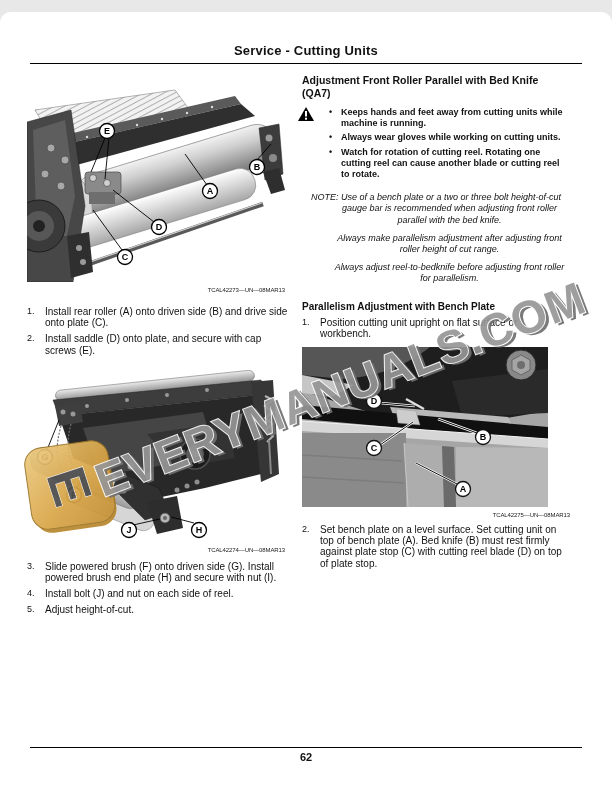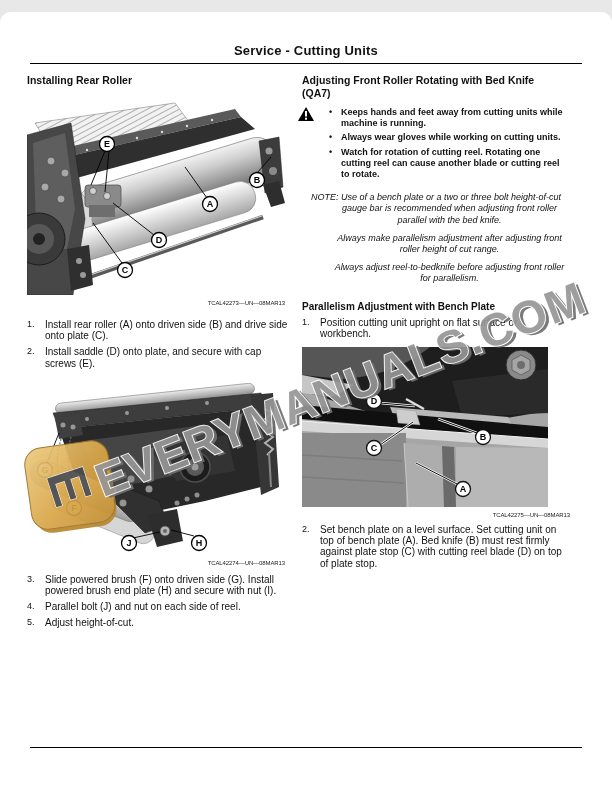--- a/index.html
+++ b/index.html
@@ -39,21 +39,20 @@
 </style>
 </head>
 <body>
 
 <div class="page">
 
   <div class="page-title">Service - Cutting Units</div>
   <div class="title-rule"></div>
 
   <div class="col-left">
-    <h2 class="h-sec">Installing Rear Roller</h2>
 
     <div class="figure">
       <svg width="260" height="196" viewBox="0 0 260 196">
         <defs>
           <pattern id="hatch1" width="5" height="5" patternUnits="userSpaceOnUse" patternTransform="rotate(62)">
             <line x1="0" y1="0" x2="0" y2="5" stroke="#8f8f8f" stroke-width="1.6"></line>
           </pattern>
           <linearGradient id="gr1" x1="0" y1="0" x2="0" y2="1">
             <stop offset="0" stop-color="#f2f2f2"></stop>
               <stop offset=".35" stop-color="#cfcfcf"></stop>
@@ -251,31 +250,31 @@
       <div class="fig-caption">TCAL42274—UN—08MAR13</div>
     </div>
 
     <div class="steps" style="margin-top:8px;">
       <div class="step">
         <span class="step-num">3.</span>
         <span class="step-text">Slide powered brush (F) onto driven side (G). Install powered brush end plate (H) and secure with nut (I).</span>
       </div>
       <div class="step">
         <span class="step-num">4.</span>
-        <span class="step-text">Parallel bolt (J) and nut on each side of reel.</span>
+        <span class="step-text">Install bolt (J) and nut on each side of reel.</span>
       </div>
       <div class="step">
         <span class="step-num">5.</span>
         <span class="step-text">Adjust height-of-cut.</span>
       </div>
     </div>
   </div>
 
   <div class="col-right">
-    <h2 class="h-sec wide">Adjusting Front Roller Rotating with Bed Knife (QA7)</h2>
+    <h2 class="h-sec wide">Adjustment Front Roller Parallel with Bed Knife (QA7)</h2>
 
     <div class="caution">
       <span class="caution-icon">
         <svg width="16" height="14" viewBox="0 0 16 14">
           <polygon points="8,0 16,14 0,14" fill="#000"></polygon>
           <rect x="7" y="4" width="2" height="5.5" fill="#fff"></rect>
           <rect x="7" y="10.7" width="2" height="2" fill="#fff"></rect>
         </svg>
       </span>
       <div class="bullets">
@@ -391,13 +390,14 @@
       <rect x="-42" y="-42" width="84" height="82" rx="17" fill="url(#goldg)" stroke="#9a7427" stroke-width="1"></rect>
       <text x="0" y="0" text-anchor="middle" dy="0.36em" transform="rotate(80)" font-size="54" font-weight="bold" fill="#4e4e4e" stroke="#fff" stroke-width="1" paint-order="stroke">E</text>
     </g>
     <g transform="translate(346,392) rotate(-21)" opacity="0.92">
       <text x="3" y="3" text-anchor="middle" font-size="46" font-weight="bold" fill="#6f6f6f" letter-spacing="1">EVERYMANUALS.COM</text>
       <text x="0" y="0" text-anchor="middle" font-size="46" font-weight="bold" fill="#969696" stroke="#ffffff" stroke-width="2" paint-order="stroke" letter-spacing="1">EVERYMANUALS.COM</text>
     </g>
   </svg>
 
   <div class="footer-rule"></div>
+  <div class="page-number">62</div>
 </div>
 
 </body></html>

